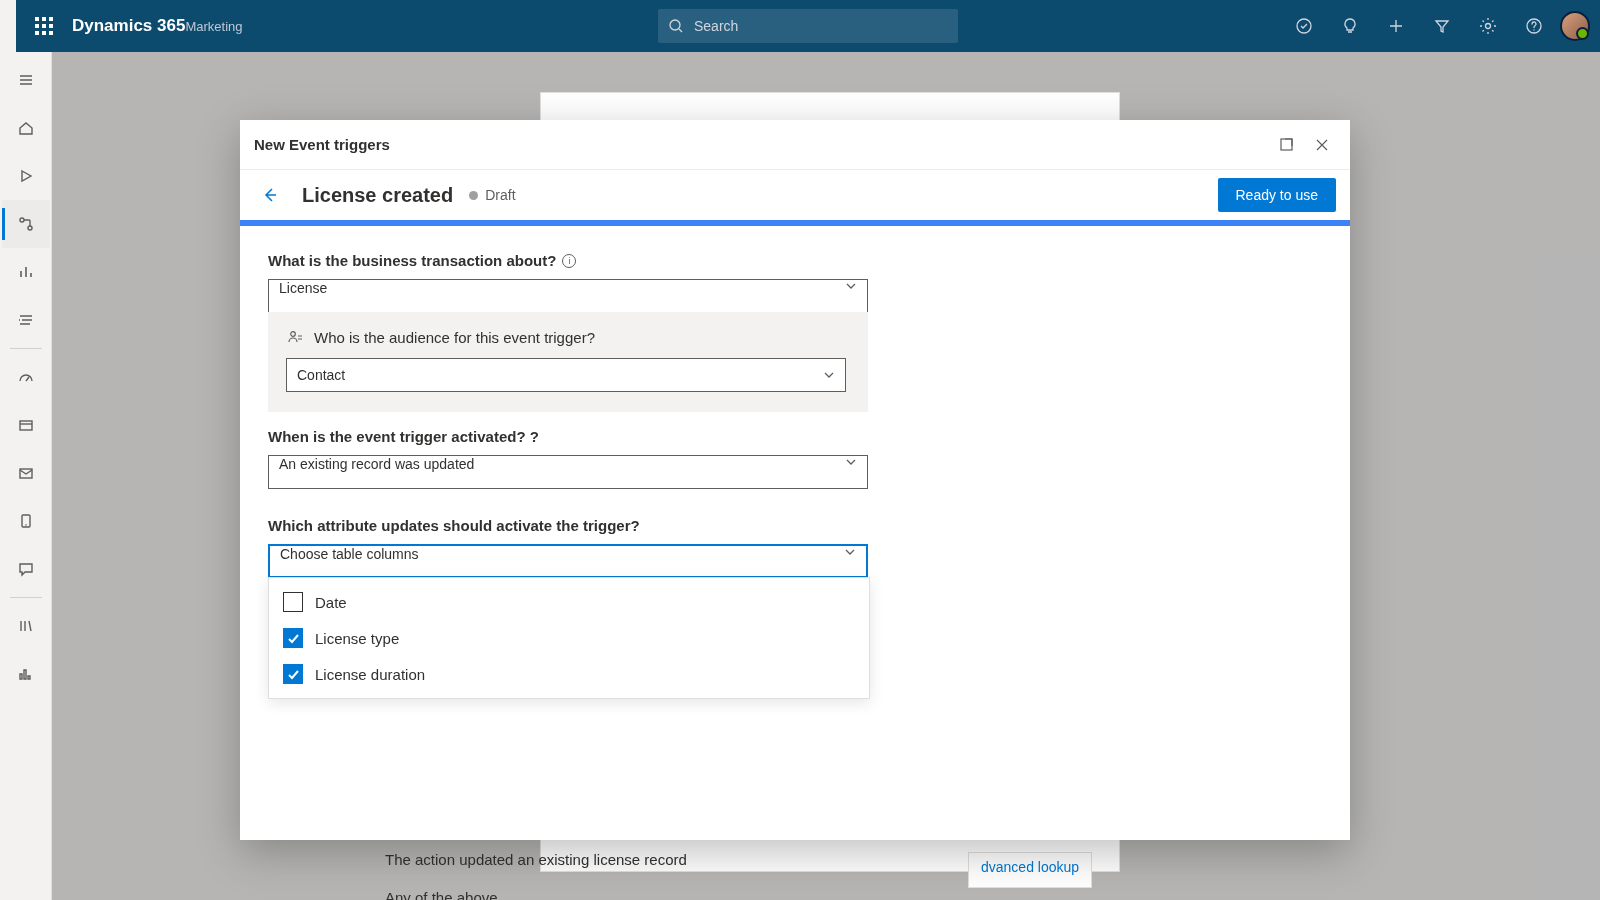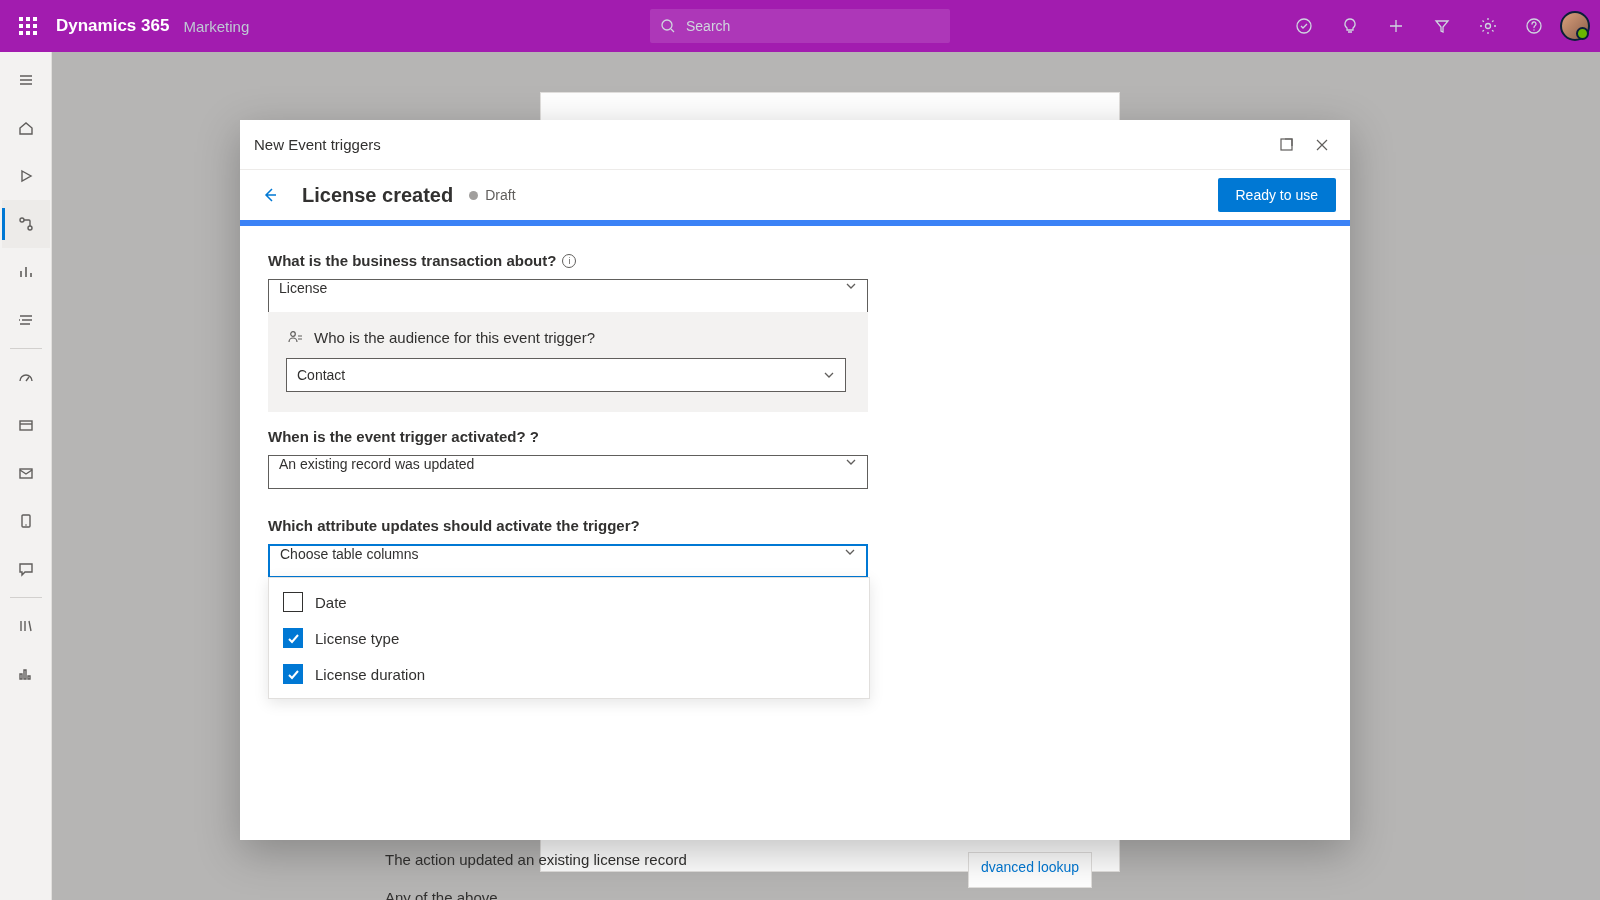--- a/index.html
+++ b/index.html
@@ -1,24 +1,24 @@
 <!DOCTYPE html>
 <html><head>
 <meta charset="utf-8">
 <style>
   * { box-sizing: border-box; margin: 0; padding: 0; font-family: "Segoe UI", -apple-system, BlinkMacSystemFont, sans-serif; }
   body { width: 1600px; height: 900px; overflow: hidden; background: #f3f2f1; position: relative; }
 
   
-  .topbar { position: absolute; top:0; left:0; right:0; height: 52px; background: #a21caf; color: #fff; display:flex; align-items:center; padding: 0 8px; }
+  .topbar { position: absolute; top:0; left:16px; right:0; height: 52px; background: #0c4a6e; color: #fff; display:flex; align-items:center; padding: 0 8px; }
   .waffle { width: 40px; height: 40px; display:flex; align-items:center; justify-content:center; }
   .waffle-grid { display:grid; grid-template-columns: repeat(3,4px); grid-template-rows: repeat(3,4px); gap:3px; }
   .waffle-grid span { background:#fff; width:4px; height:4px; }
   .brand { font-size: 17px; font-weight: 600; margin-left: 8px; }
-  .sub-brand { font-size: 15px; margin-left: 14px; color: #bfc8d4; }
+  .sub-brand { font-size: 13px; color: #bfc8d4; }
   .search-wrap { position:absolute; left: 50%; transform: translateX(-50%); }
   .search { width: 300px; height: 34px; background: rgba(255,255,255,0.12); border: none; border-radius: 2px; color: #fff; padding: 0 12px 0 36px; font-size: 14px; }
   .search::placeholder { color: #d0d6de; }
   .search-icon { position:absolute; left: 10px; top: 50%; transform: translateY(-50%); color:#d0d6de; }
   .topbar-actions { position:absolute; right: 10px; display:flex; align-items:center; gap: 6px; }
   .top-icon { width: 40px; height: 40px; display:flex; align-items:center; justify-content:center; color:#cfd6e0; cursor:pointer; }
   .avatar { width: 30px; height: 30px; border-radius:50%; background: linear-gradient(135deg,#d9a07c,#8b5e4a); border: 2px solid #0b1f3a; position:relative; }
   .avatar::after { content:''; position:absolute; bottom:-1px; right:-1px; width:9px; height:9px; background:#6bb700; border-radius:50%; border:2px solid #0b1f3a; }
 
   
@@ -33,21 +33,21 @@
 
   
   .bg-card { position:absolute; top: 92px; left: 540px; width: 580px; height: 780px; background:#fff; border:1px solid #e1dfdd; }
   .bg-text1 { position:absolute; top: 851px; left: 385px; font-size:15px; color:#323130; }
   .bg-text2 { position:absolute; bottom: -6px; left: 385px; font-size:15px; color:#323130; }
   .bg-lookup { position:absolute; top: 852px; left: 968px; height: 36px; padding: 6px 12px; background:#fff; border:1px solid #e1dfdd; color:#0078d4; font-size:14px; }
 
   
   .modal { position:absolute; top: 120px; left: 240px; width: 1110px; height: 720px; background:#fff; box-shadow: 0 12px 40px rgba(0,0,0,0.25); display:flex; flex-direction:column; }
   .modal-header { height: 50px; border-bottom:1px solid #edebe9; display:flex; align-items:center; justify-content:space-between; padding: 0 12px 0 14px; }
-  .modal-title { font-size: 15px; font-weight:400; color:#323130; }
+  .modal-title { font-size: 15px; font-weight:700; color:#323130; }
   .modal-header-actions { display:flex; gap:4px; }
   .modal-hicon { width:32px; height:32px; display:flex; align-items:center; justify-content:center; color:#605e5c; cursor:pointer; }
 
   .modal-subheader { height: 56px; border-bottom:6px solid #3b82f6; display:flex; align-items:center; justify-content:space-between; padding: 0 14px 0 14px; }
   .subheader-left { display:flex; align-items:center; gap: 16px; }
   .back-btn { width:32px; height:32px; display:flex; align-items:center; justify-content:center; color:#0078d4; cursor:pointer; }
   .record-title { font-size: 20px; font-weight:600; color:#323130; }
   .status-pill { display:flex; align-items:center; gap:7px; color:#605e5c; font-size:14px; }
   .status-dot { width:9px; height:9px; border-radius:50%; background:#a19f9d; }
   .primary-btn { background:#0078d4; color:#fff; border:none; height:34px; padding:0 18px; font-size:14px; border-radius:2px; cursor:pointer;text-align:center; }

